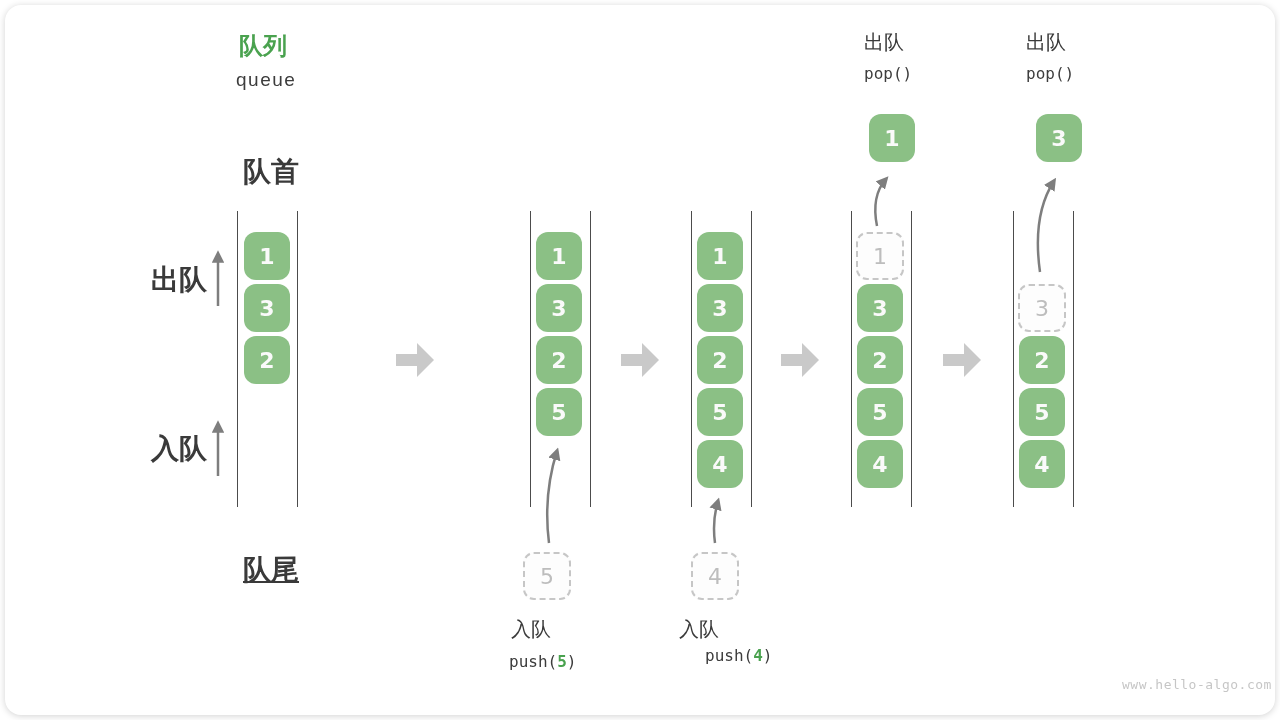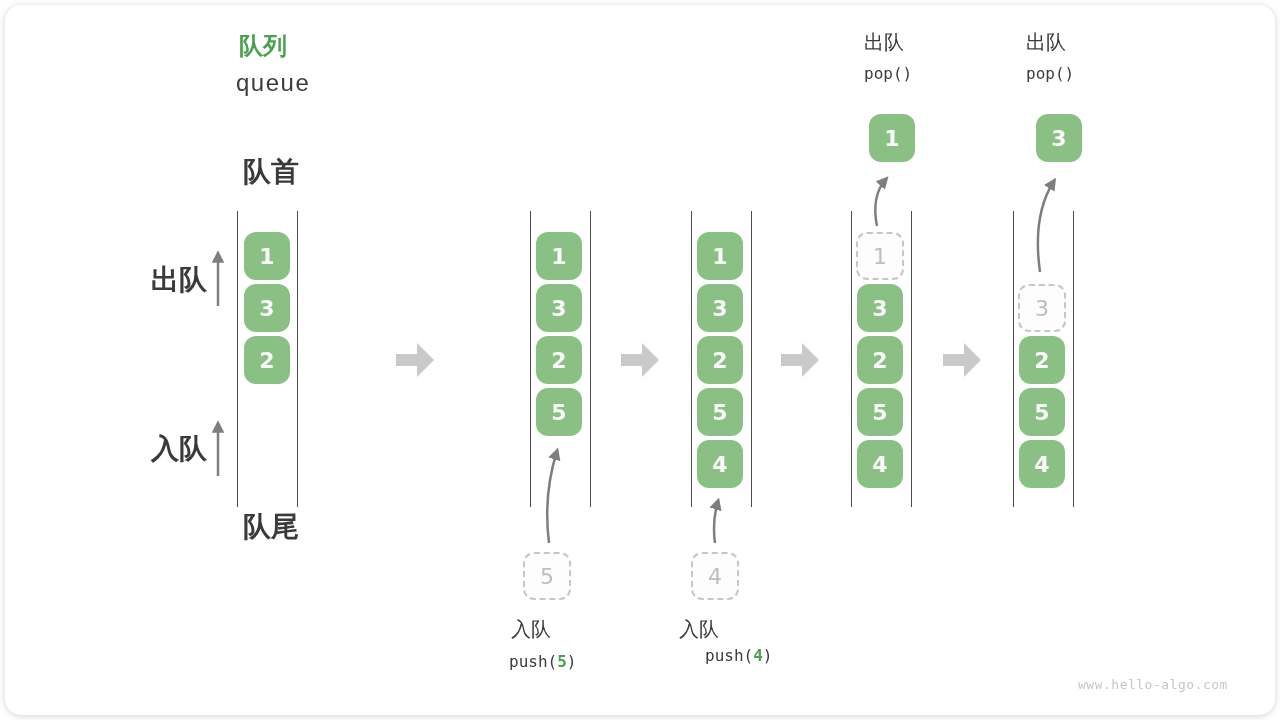--- a/index.html
+++ b/index.html
@@ -8,21 +8,21 @@
     font-family:"Liberation Sans","DejaVu Sans",sans-serif;
     color:var(--dark_text,#3c3c3c);
   }
   .card{
     position:absolute;left:5px;top:5px;right:5px;bottom:5px;
     background:#ffffff;border-radius:16px;
     box-shadow:0 1px 7px rgba(0,0,0,0.18);
   }
   .abs{position:absolute;}
   .title-zh{font-size:24px;font-weight:bold;color:var(--accent_green,#4aa24f);}
-  .title-en{font-size:24px;letter-spacing:1.5px;color:var(--dark_text,#3c3c3c);}
+  .title-en{font-size:19px;letter-spacing:1.5px;color:var(--dark_text,#3c3c3c);}
   .lbl-bold{font-size:28px;font-weight:bold;color:#3a3a3a;}
   .lbl{font-size:20px;color:#3a3a3a;}
   .code{
     font-family:"DejaVu Sans Mono","Liberation Mono",monospace;
     font-size:16px;color:var(--dark_text,#3c3c3c);
   }
   .code .arg{color:var(--accent_green,#4aa24f);font-weight:bold;}
   .channel{
     position:absolute;top:211px;height:296px;width:61px;box-sizing:border-box;
     border-left:1.5px solid var(--wall,#4c4c4c);
@@ -35,35 +35,35 @@
     font-family:"DejaVu Sans","Liberation Sans",sans-serif;
   }
   .cell.green{background:var(--green_box,#8bc085);color:var(--box_text,#fafafa);}
   .cell.dashed{
     width:48px;height:48px;box-sizing:border-box;
     background:#fdfdfd;border:2px dashed var(--dashed_border,#c6c6c6);
     color:var(--dashed_text,#bdbdbd);border-radius:11px;font-weight:normal;
   }
   .watermark{
     font-family:"DejaVu Sans Mono","Liberation Mono",monospace;
-    font-size:13px;color:var(--watermark,#c6c6c6);letter-spacing:0.5px;
+    font-size:13px;color:var(--watermark,#c6c6c6);letter-spacing:0.5px;margin-left:44px;
   }
   svg.overlay{position:absolute;left:0;top:0;pointer-events:none;}
 </style>
 </head>
 <body>
 
 <div class="canvas">
   <div class="card"></div>
 
   <div class="abs title-zh" style="left:239px;top:30px;">队列</div>
   <div class="abs title-en" style="left:236px;top:69px;">queue</div>
 
   <div class="abs lbl-bold" style="left:243px;top:153px;">队首</div>
-  <div class="abs lbl-bold" style="left:243px;top:508px;">队尾</div>
+  <div class="abs lbl-bold" style="left:243px;top:551px;text-decoration:underline;">队尾</div>
   <div class="abs lbl-bold" style="left:151px;top:261px;">出队</div>
   <div class="abs lbl-bold" style="left:151px;top:430px;">入队</div>
 
   <div class="channel" style="left:237px;"></div>
   <div class="channel" style="left:530px;"></div>
   <div class="channel" style="left:691px;"></div>
   <div class="channel" style="left:851px;"></div>
   <div class="channel" style="left:1013px;"></div>
 
   <div class="cell green" style="left:244px;top:232px;">1</div>

